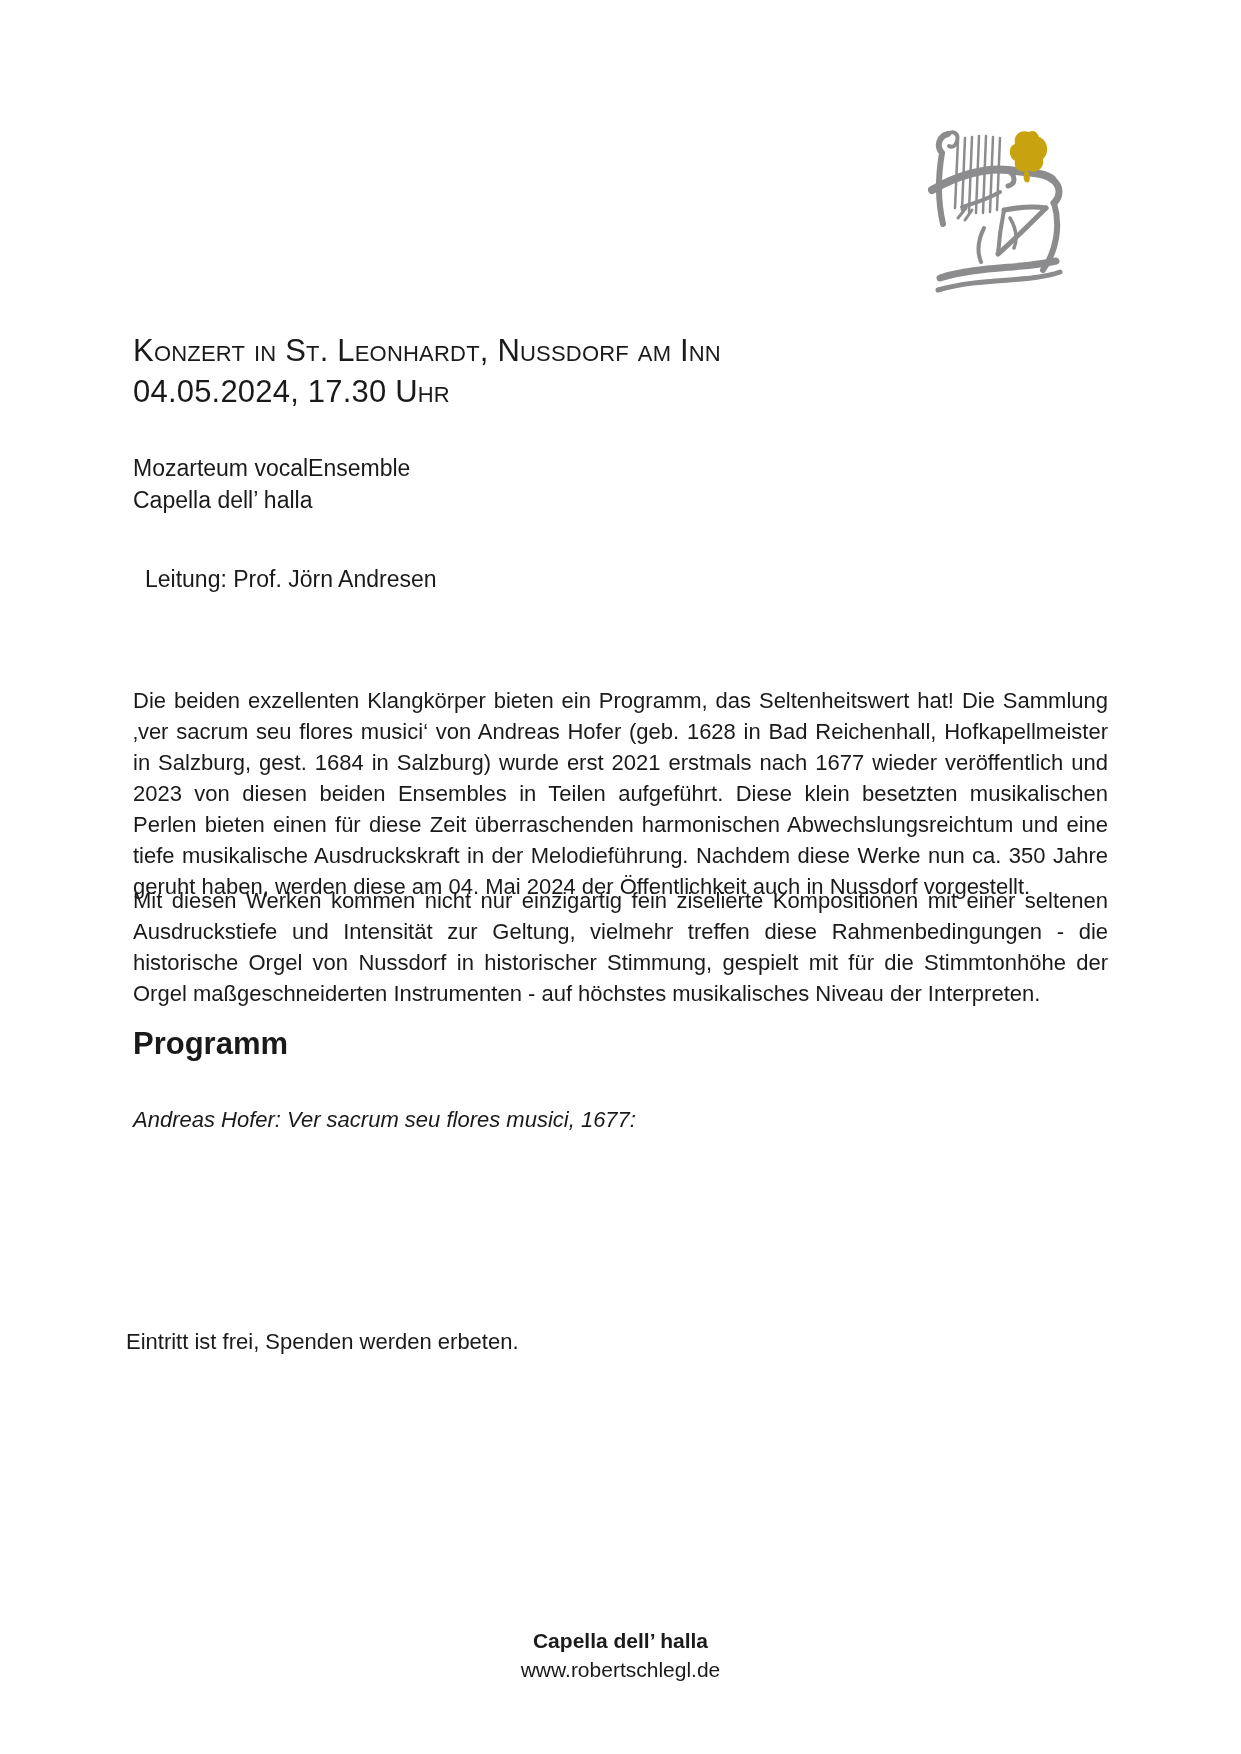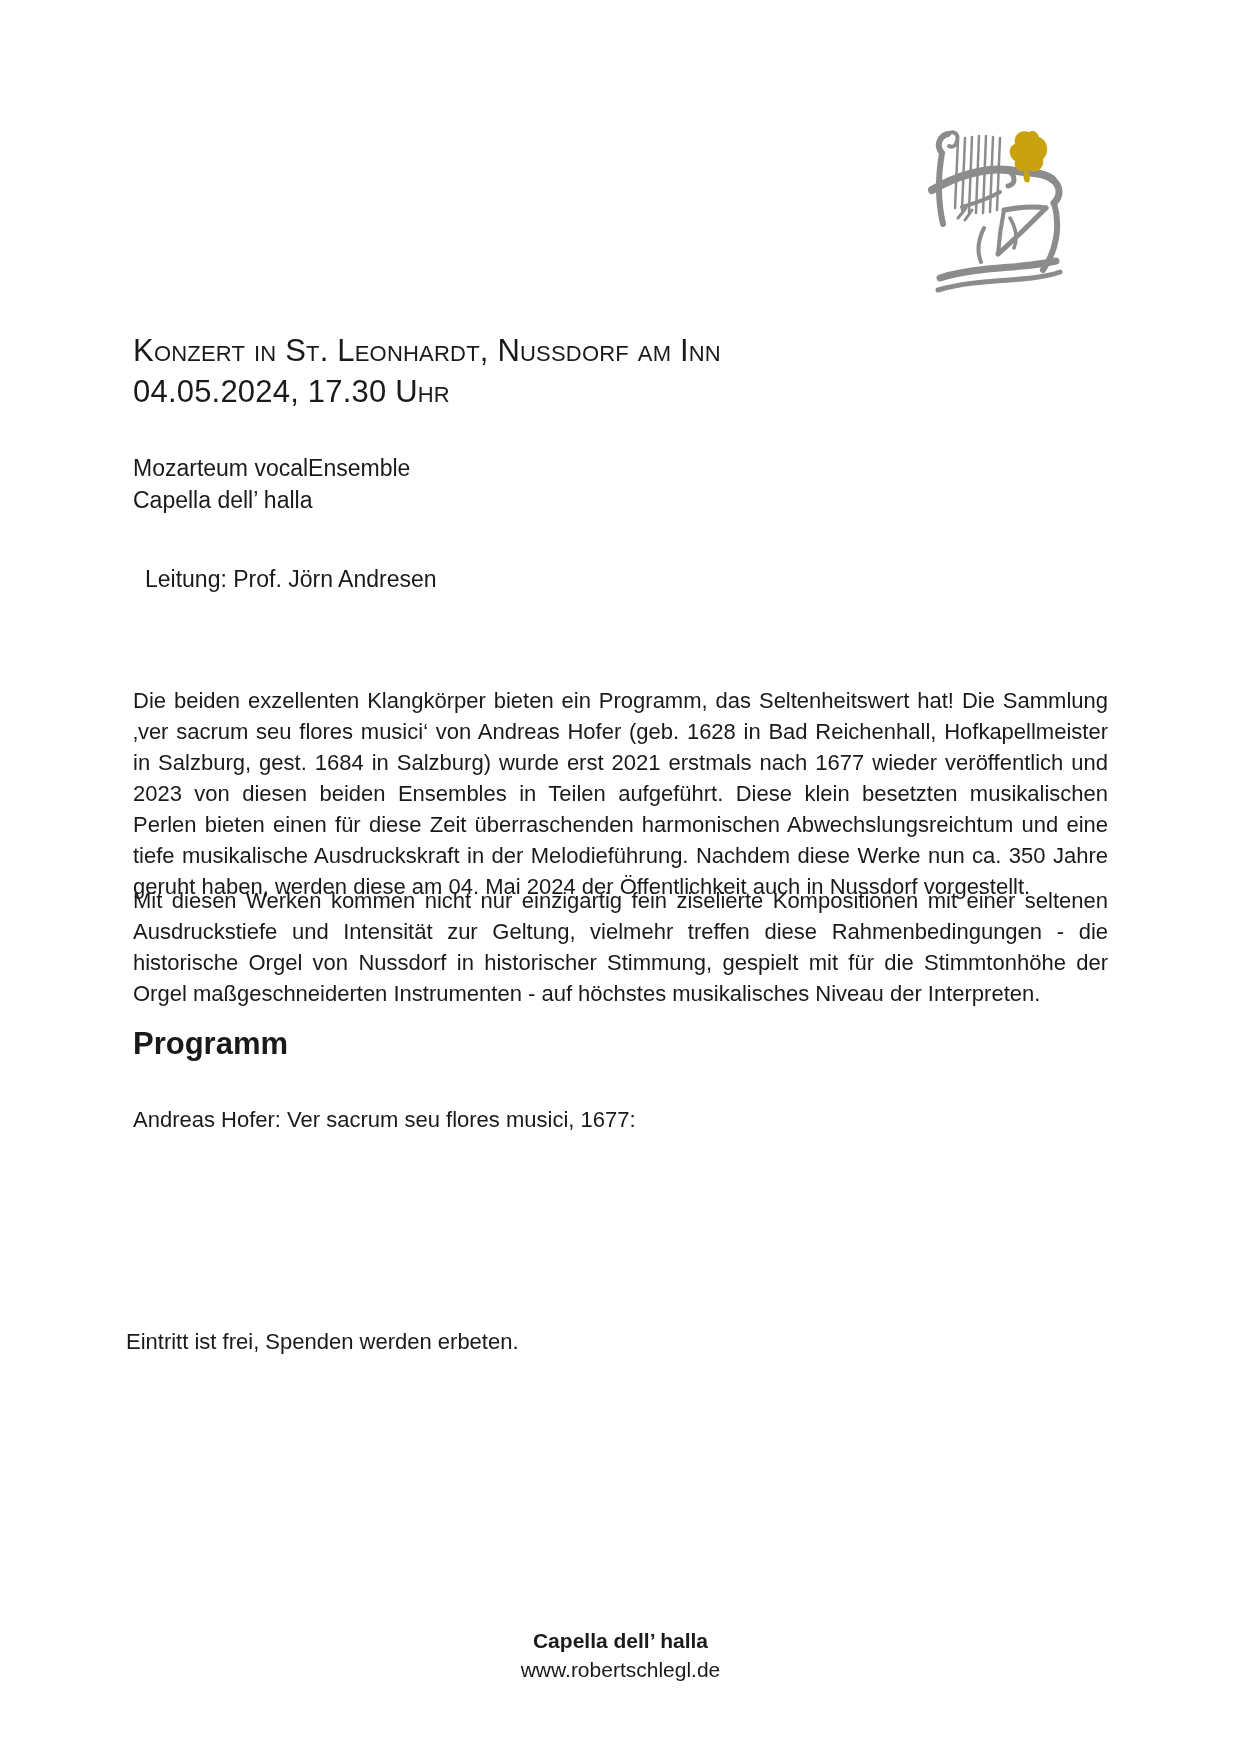--- a/index.html
+++ b/index.html
@@ -64,20 +64,21 @@
     top: 1028px;
     font-size: 31px;
     font-weight: bold;
     line-height: 31px;
   }
   .work-title {
     position: absolute;
     left: 133px;
     top: 1104px;
     font-size: 22px;
+    font-style: italic;
     line-height: 31px;
   }
   .piece-list {
     position: absolute;
     left: 368px;
     top: 1161px;
     font-size: 22px;
     line-height: 31px;
   }
   .admission-line {

